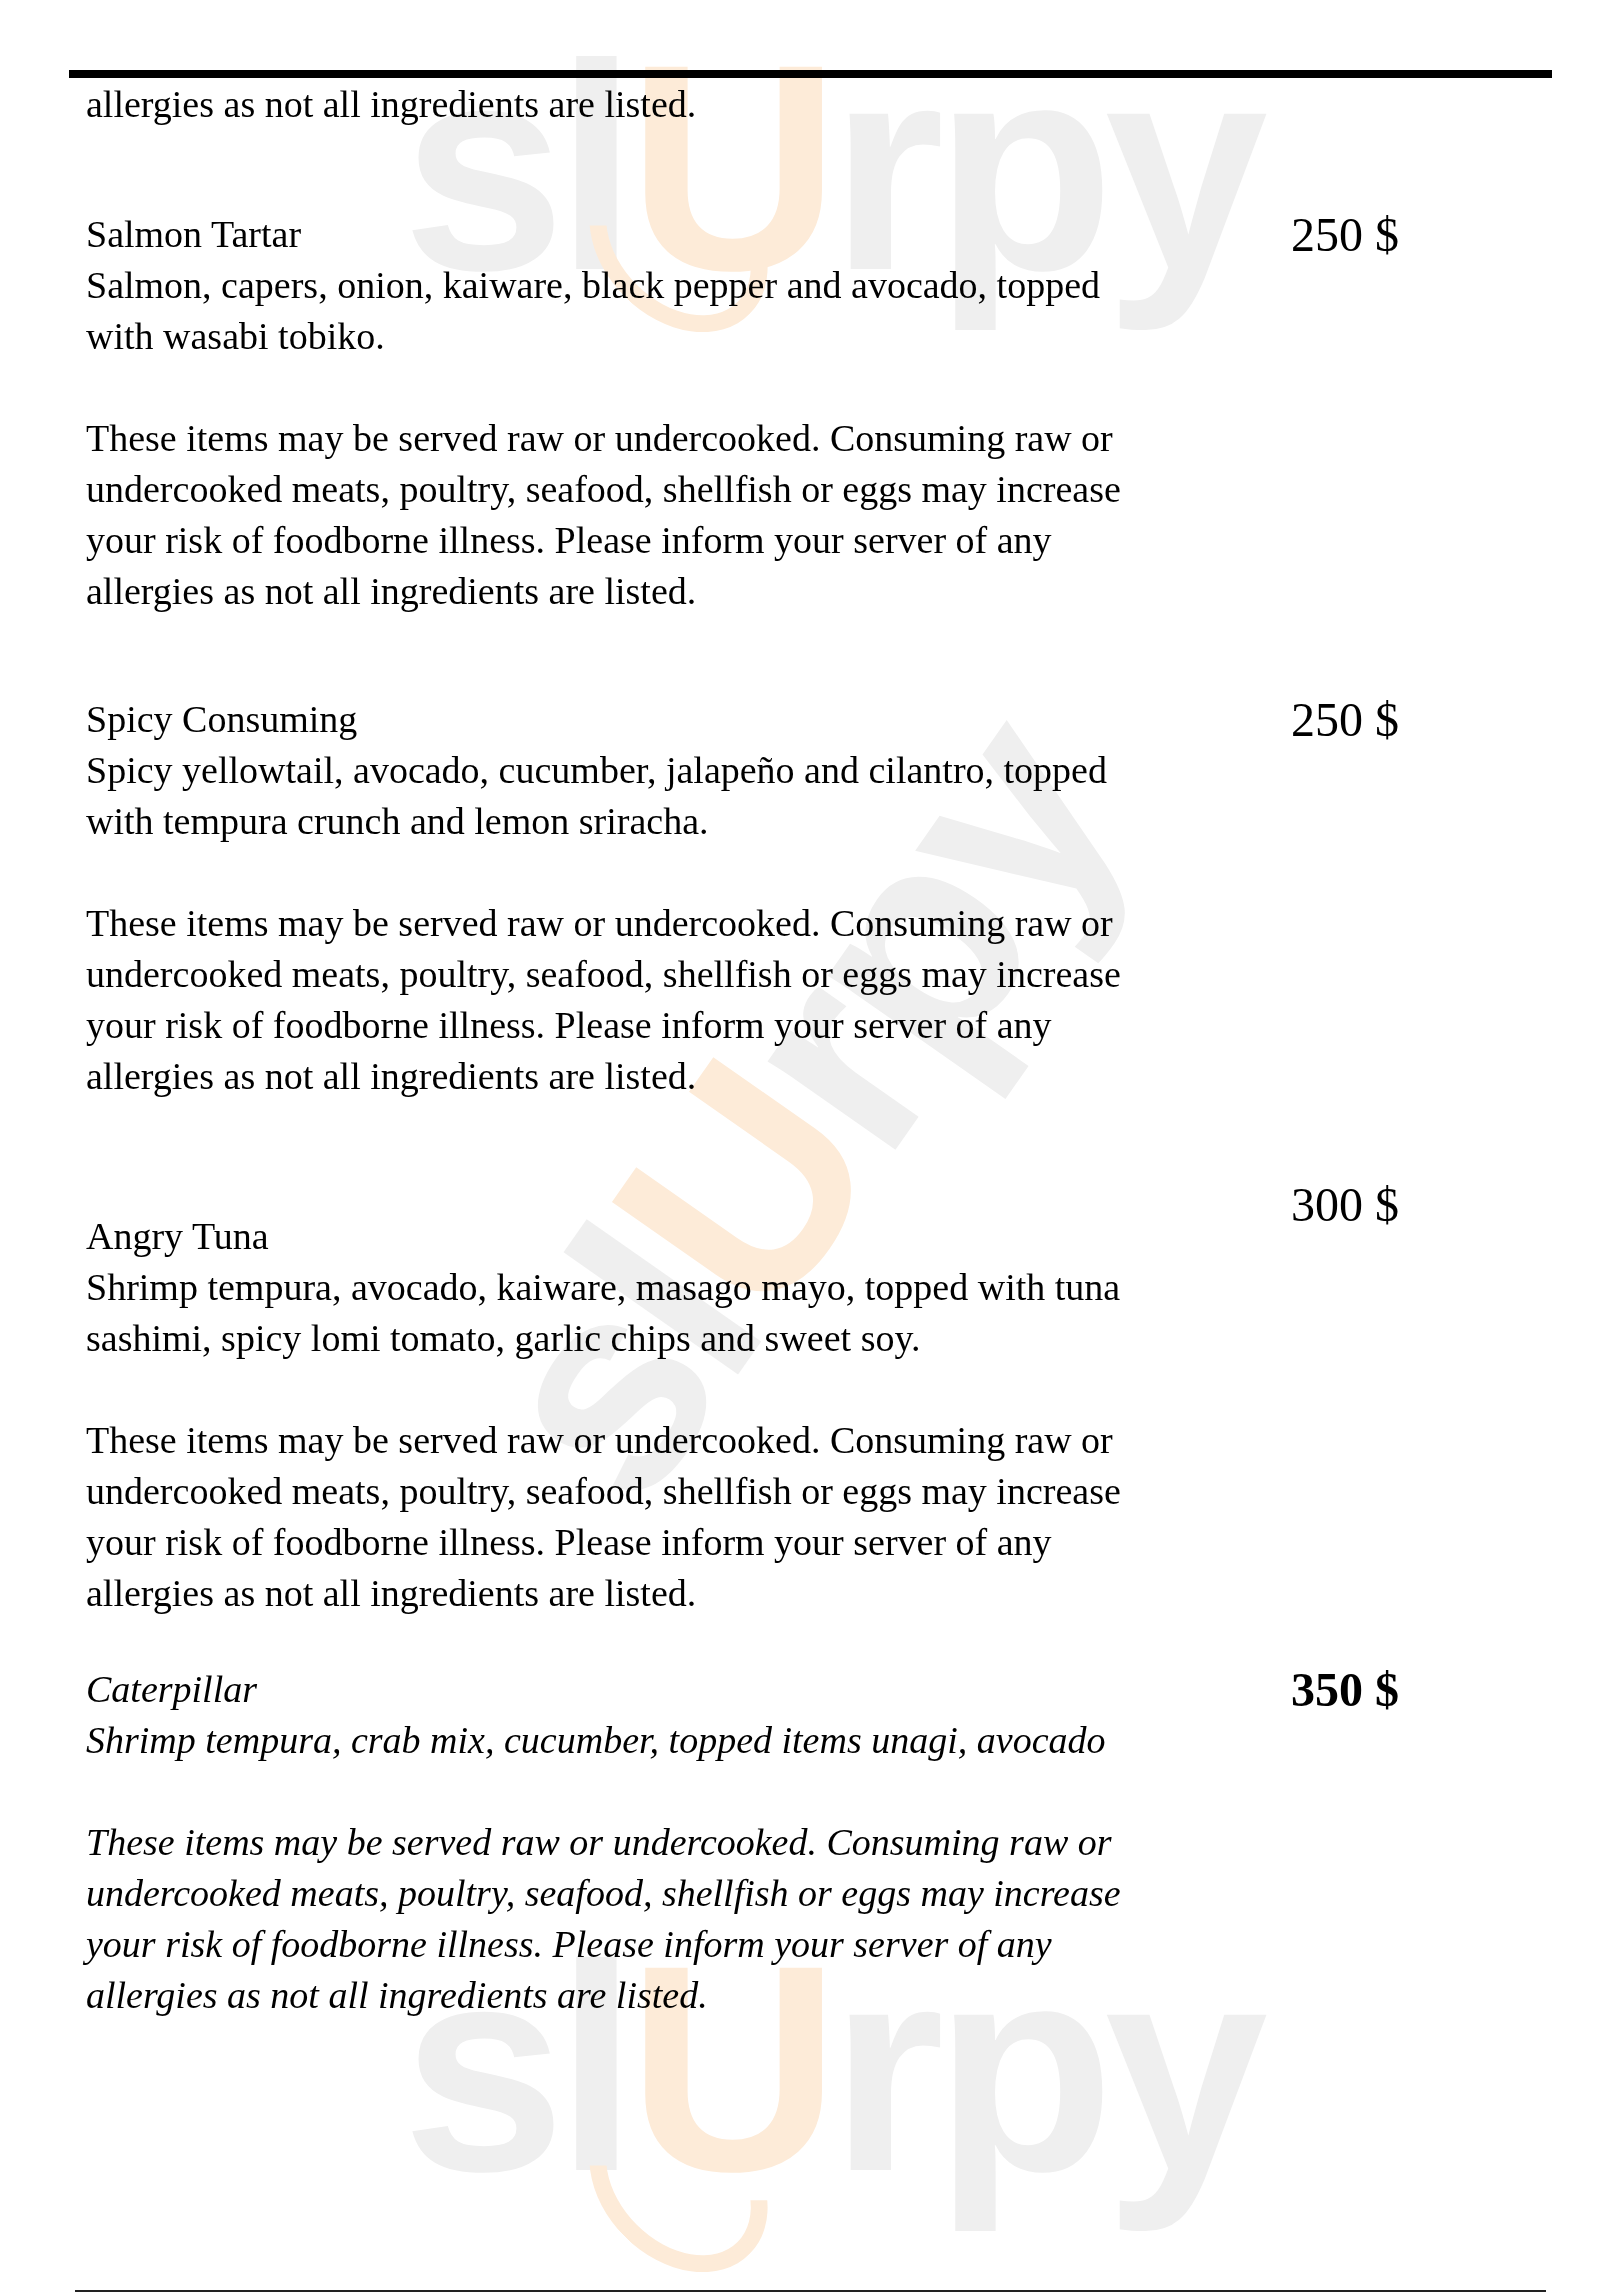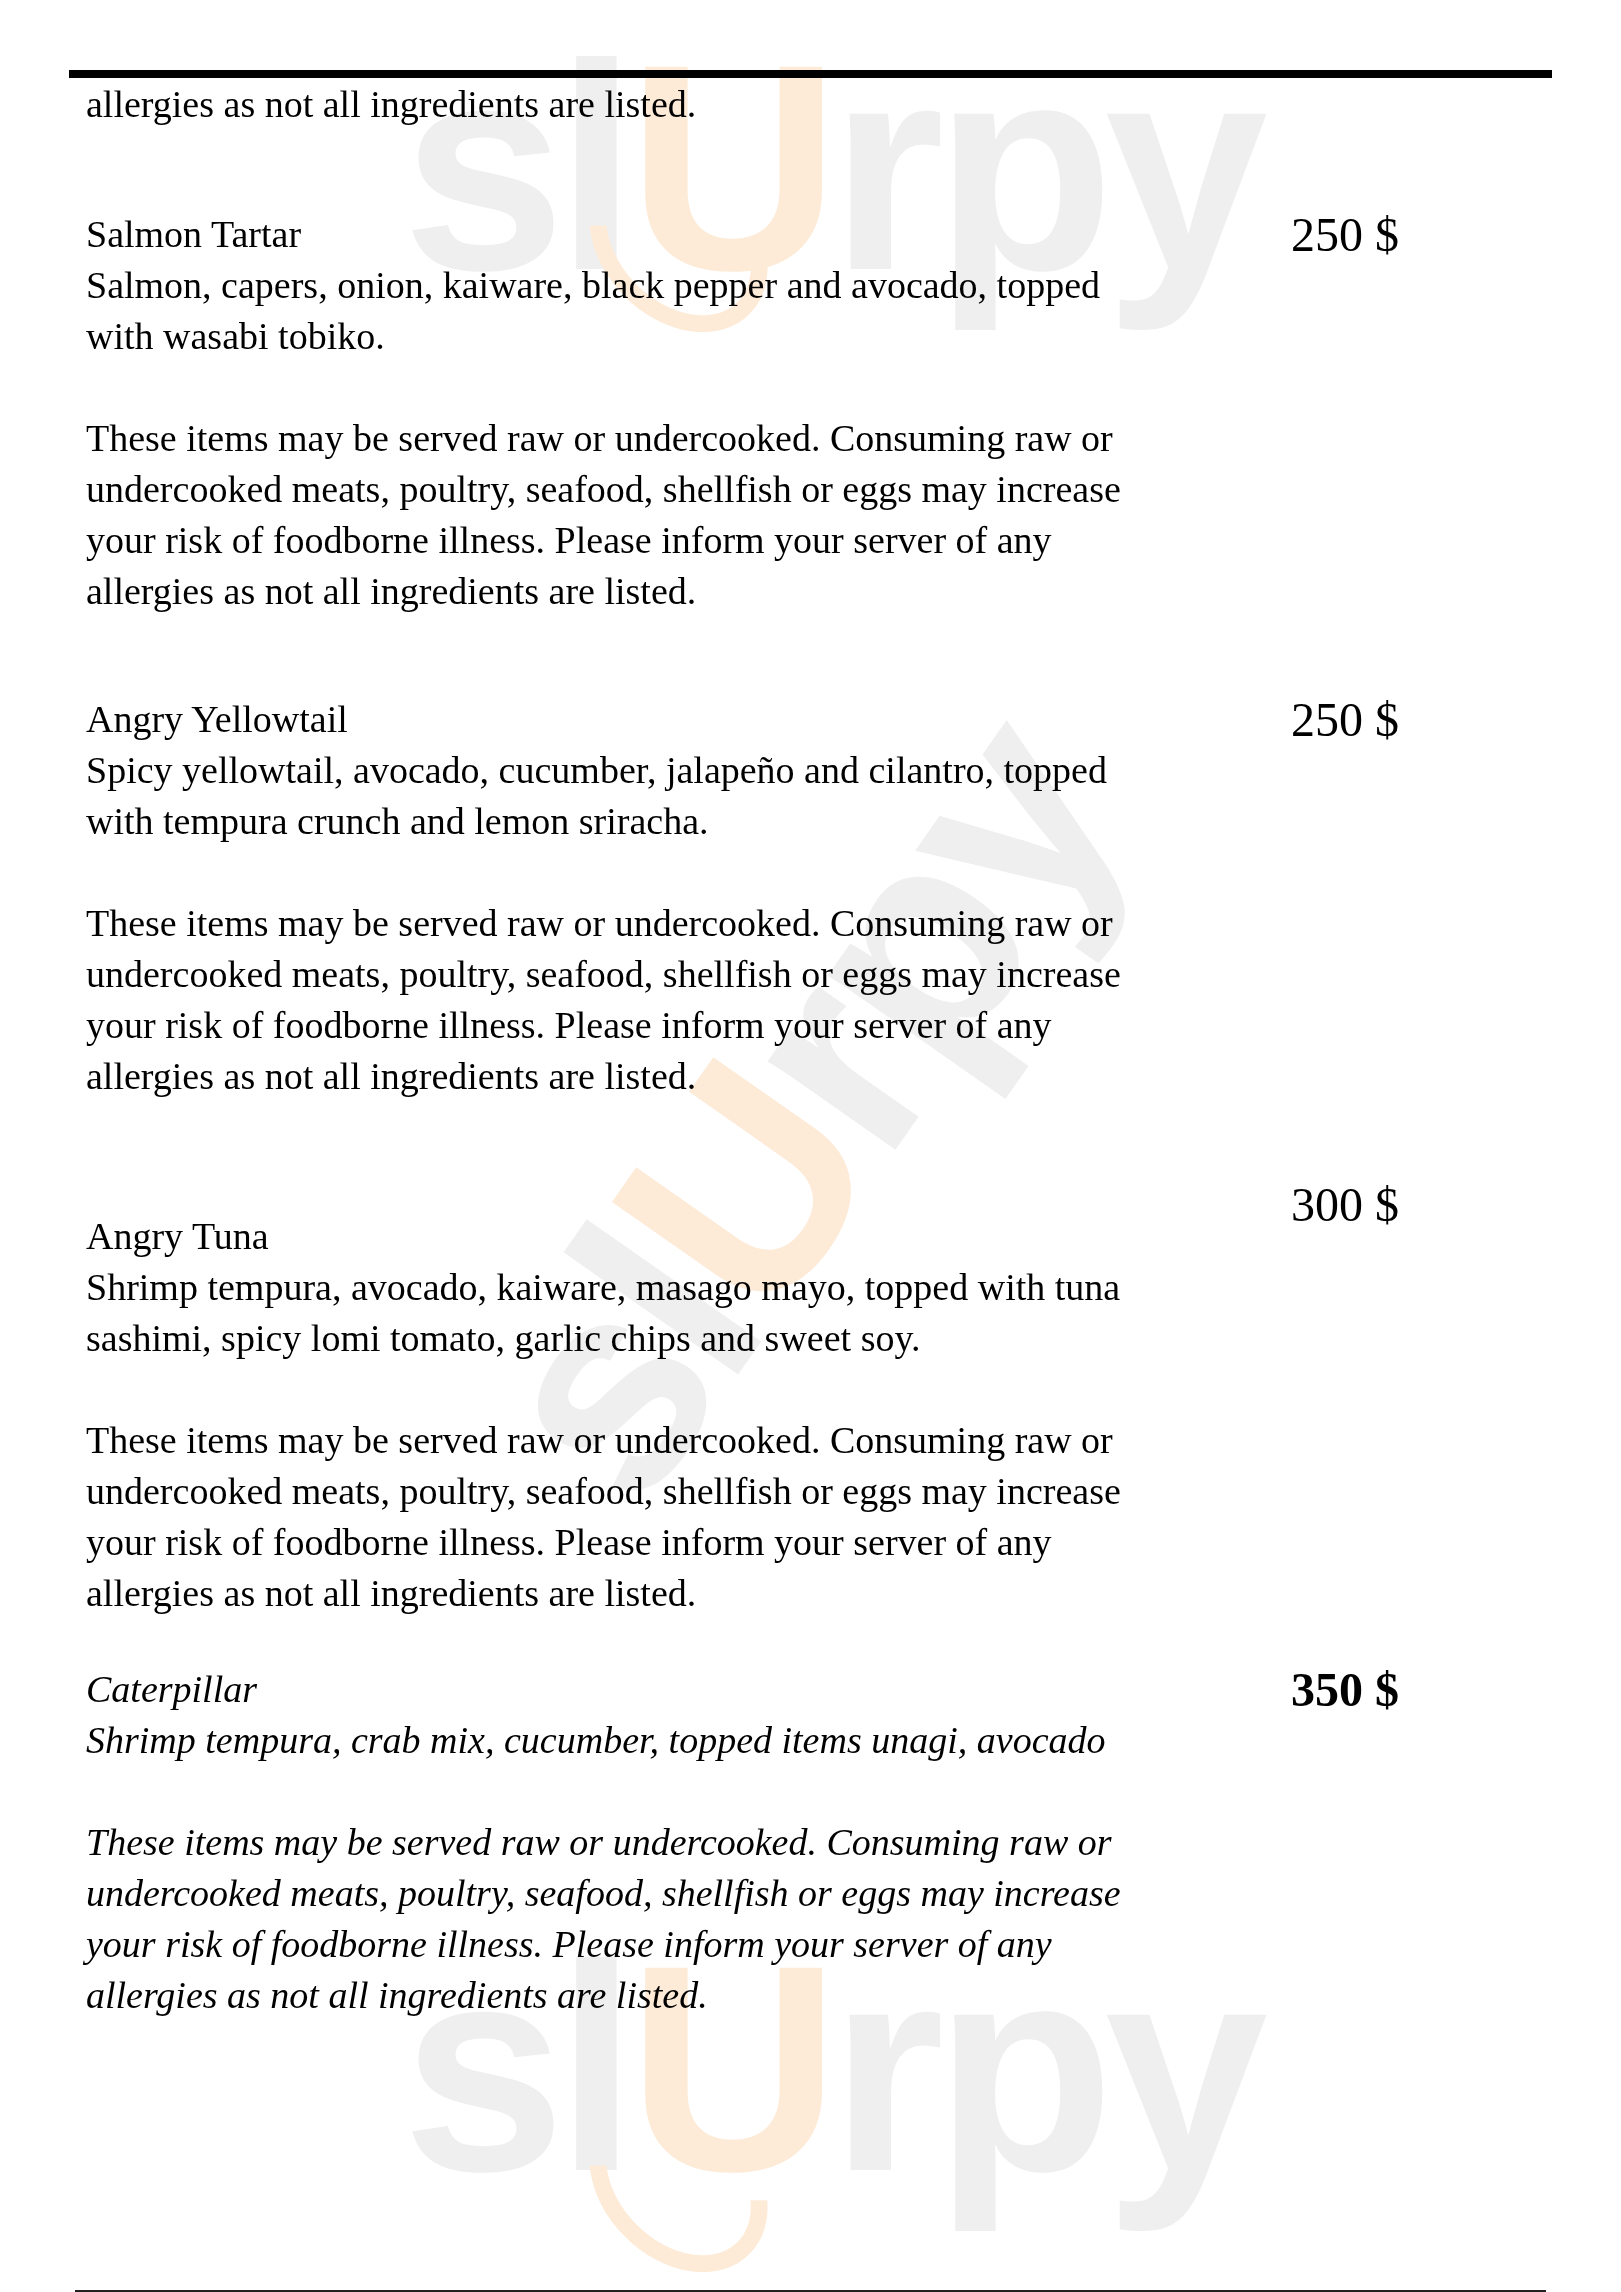--- a/index.html
+++ b/index.html
@@ -107,21 +107,21 @@
   <span class="line">with wasabi tobiko.</span>
   <span class="blank"></span>
   <span class="line">These items may be served raw or undercooked. Consuming raw or</span>
   <span class="line">undercooked meats, poultry, seafood, shellfish or eggs may increase</span>
   <span class="line">your risk of foodborne illness. Please inform your server of any</span>
   <span class="line">allergies as not all ingredients are listed.</span>
 </div>
 <div class="price" style="top:209px;">250 $</div>
 
 <div class="text" style="top:694px;">
-  <span class="line">Angry Yellowtail</span>
+  <span class="line">Spicy Consuming</span>
   <span class="line">Spicy yellowtail, avocado, cucumber, jalapeño and cilantro, topped</span>
   <span class="line">with tempura crunch and lemon sriracha.</span>
   <span class="blank"></span>
   <span class="line">These items may be served raw or undercooked. Consuming raw or</span>
   <span class="line">undercooked meats, poultry, seafood, shellfish or eggs may increase</span>
   <span class="line">your risk of foodborne illness. Please inform your server of any</span>
   <span class="line">allergies as not all ingredients are listed.</span>
 </div>
 <div class="price" style="top:694px;">250 $</div>
 

